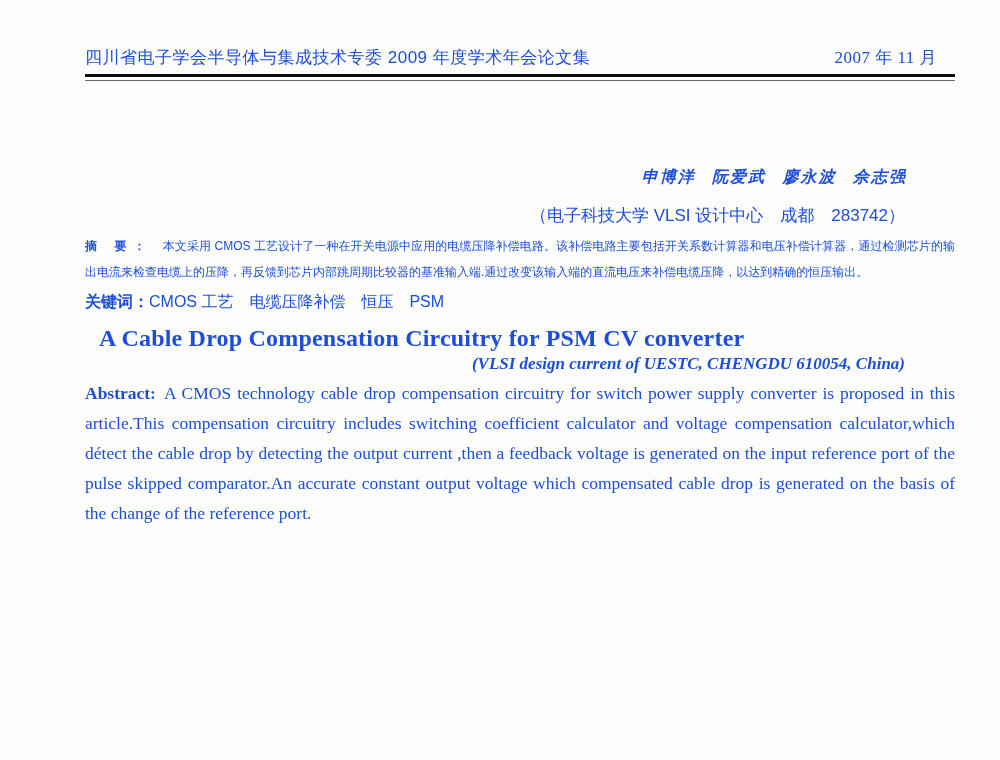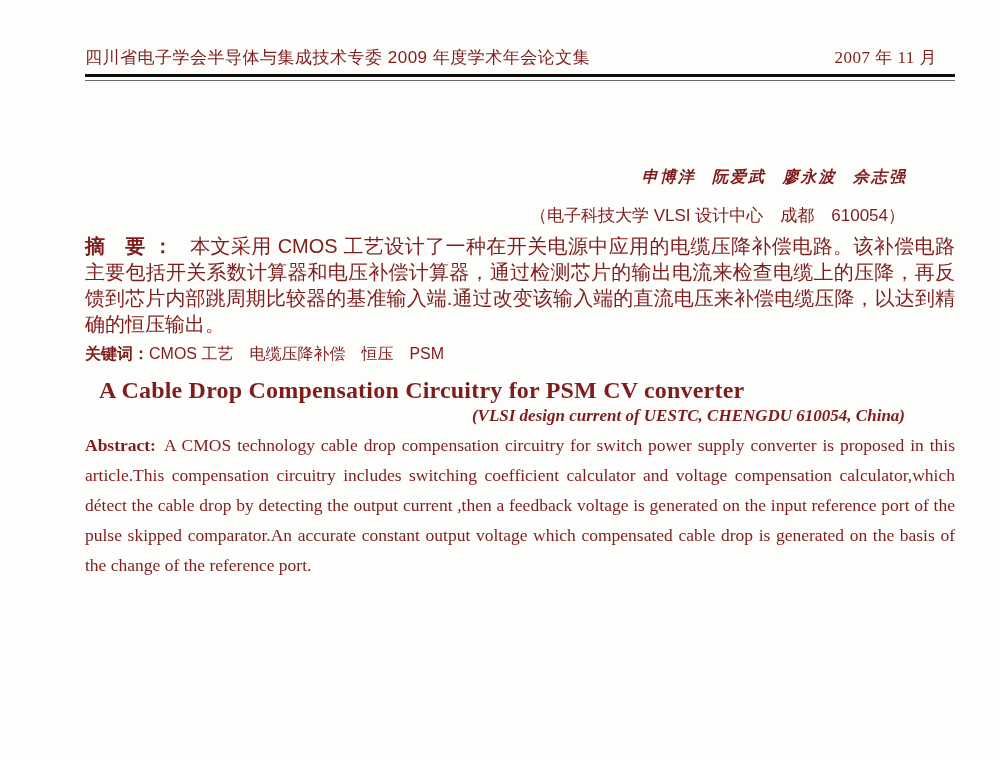--- a/index.html
+++ b/index.html
@@ -2,21 +2,21 @@
 <html><head>
 <meta charset="utf-8">
 <style>
   html, body { margin: 0; padding: 0; background: #e8e8e8; }
   .page {
     position: relative;
     width: 1000px;
     height: 760px;
     margin: 0 auto;
     background: #fdfdfc;
-    color: #7f1d1d;
+    color: #1d4ed8;
     overflow: hidden;
     font-family: "Liberation Sans", "DejaVu Sans", sans-serif;
   }
   .content {
     margin-left: 85px;
     margin-right: 45px;
   }
   
   .header {
     display: flex;
@@ -52,21 +52,21 @@
   }
   .affil-zh {
     margin-top: 16px;
     text-align: right;
     padding-right: 50px;
     font-size: 17px;
   }
   
   .abstract-zh {
     margin: 6px 0 0 0;
-    font-size: 20px;
+    font-size: 12px;
     line-height: 26px;
     text-align: justify;
   }
   .abstract-zh .label { letter-spacing: 7px; margin-right: 10px; white-space: nowrap; }
   .keywords-zh {
     margin: 4px 0 0 0;
     font-size: 16px;
     line-height: 26px;
   }
   .keywords-zh .label { }
@@ -113,21 +113,21 @@
     <div class="header">
       <span class="h-left">四川省电子学会半导体与集成技术专委 2009 年度学术年会论文集</span>
       <span class="h-right">2007 年 11 月</span>
     </div>
     <div class="rule-thick"></div>
     <div class="rule-thin"></div>
 
 
     <div class="authors-zh">申博洋 阮爱武 廖永波 佘志强</div>
 
-    <div class="affil-zh">（电子科技大学 VLSI 设计中心　成都　610054）</div>
+    <div class="affil-zh">（电子科技大学 VLSI 设计中心　成都　283742）</div>
 
     <p class="abstract-zh"><b class="label">摘 要：</b><span>本文采用 CMOS 工艺设计了一种在开关电源中应用的电缆压降补偿电路。该补偿电路主要包括开关系数计算器和电压补偿计算器，通过检测芯片的输出电流来检查电缆上的压降，再反馈到芯片内部跳周期比较器的基准输入端.通过改变该输入端的直流电压来补偿电缆压降，以达到精确的恒压输出。</span></p>
 
     <p class="keywords-zh"><b class="label">关键词：</b><span class="kw">CMOS 工艺　电缆压降补偿　恒压　PSM</span></p>
 
     <h2 class="title-en">A Cable Drop Compensation Circuitry for PSM CV converter</h2>
 
 
     <div class="affil-en">(VLSI design current of UESTC, CHENGDU 610054, China)</div>
 

